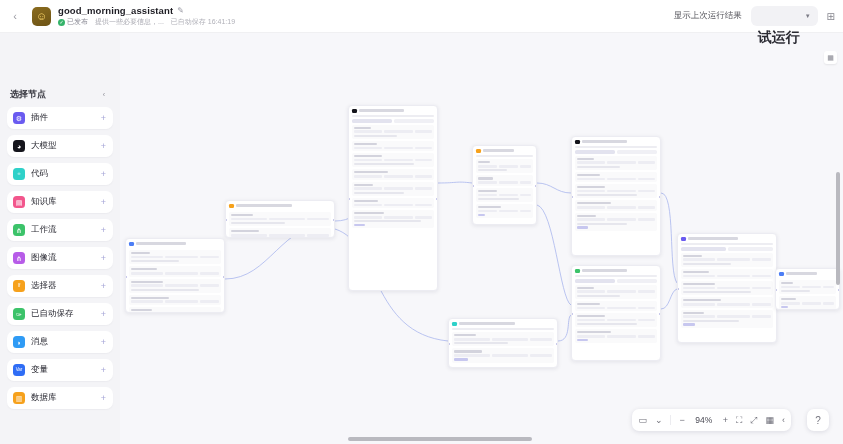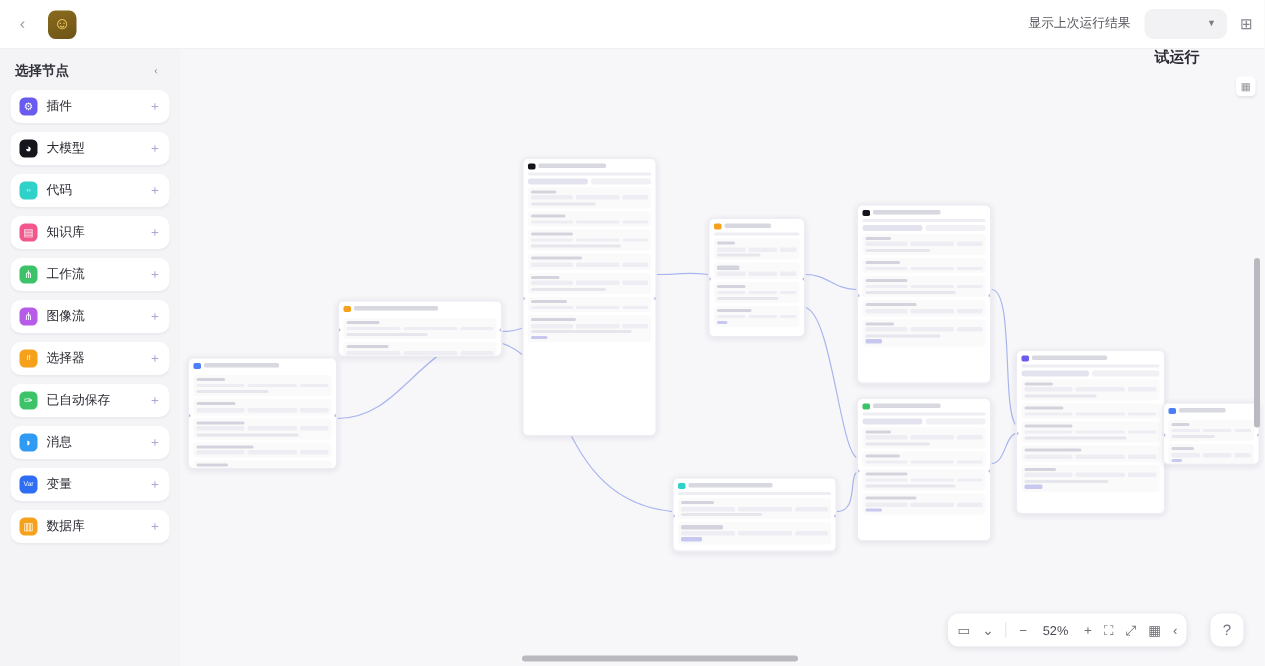--- a/index.html
+++ b/index.html
@@ -44,37 +44,37 @@
                white-space: nowrap; text-overflow: ellipsis; }
   .save-text { font-size: 7px; color: #b0b0b8; }
 
   .header-right { margin-left: auto; display: flex; align-items: center; gap: 9px; padding-right: 8px; }
   .ghost-link { font-size: 8.5px; color: #58585f; cursor: pointer; }
   .trial-btn {
     height: 20px; min-width: 52px; border-radius: 6px; background: #f2f2f5;
     display: flex; align-items: center; justify-content: center; gap: 5px;
     padding: 0 7px; cursor: pointer;
   }
-  .trial-btn span.lbl { font-size: 10px; color: #2b2b33; font-weight: 600; margin-top: 43px; }
+  .trial-btn span.lbl { font-size: 14px; color: #2b2b33; font-weight: 600; margin-top: 43px; }
   .caret { font-size: 6px; color: #7c7c86; }
   .publish-wrap { position: relative; padding: 4px 5px; border: 1.4px solid #e8402f; border-radius: 3px; }
   .publish-btn {
     height: 19px; width: 66px; border-radius: 6px; background: #4d53e8;
     color: #fff; font-size: 8.5px; font-weight: 600; border: none; cursor: pointer;
     display: flex; align-items: center; justify-content: center;
   }
   .more-icon { font-size: 10px; color: #86868e; cursor: pointer; }
 
   
   .sidebar {
     position: absolute; top: 33px; left: 0; width: 120px; height: 411px;
     background: #f4f4f7; padding: 6px 7px 0 7px; z-index: 30;
     overflow: hidden;
   }
-  .sb-head { display: flex; align-items: center; justify-content: space-between; padding: 2px 3px 6px 3px; }
+  .sb-head { display: flex; align-items: center; justify-content: space-between; padding: 2px 3px 6px 3px; margin-top: 47px; }
   .sb-title { font-size: 9px; color: #33333c; font-weight: 700; }
   .sb-collapse {
     width: 12px; height: 12px; display: flex; align-items: center; justify-content: center;
     font-size: 7px; color: #8d8d97; cursor: pointer; border-radius: 3px;
   }
   .node-item {
     height: 22px; background: #ffffff; border-radius: 7px; margin-bottom: 6px;
     display: flex; align-items: center; padding: 0 7px 0 6px; cursor: pointer;
     box-shadow: 0 1px 1.5px rgba(16,16,40,.04);
   }
@@ -149,20 +149,34 @@
 </style>
 </head>
 <body>
 
 <div id="app">
 
   <div class="header">
     <div class="back-btn">‹</div>
     <div class="app-icon">
       <span>☺</span>
+    </div>
+    <div class="title-wrap">
+      <div class="title-row">
+        <span class="wf-title">good_morning_assistant</span>
+        <span class="edit-icon">✎</span>
+      </div>
+      <div class="meta-row">
+        <span class="pub-badge">
+          <span class="check-dot">✓</span>
+          <span class="pub-text">已发布</span>
+        </span>
+        <span class="desc-text">提供一些必要信息，...</span>
+        <span class="save-text">已自动保存 16:41:19</span>
+      </div>
     </div>
 
     <div class="header-right">
       <span class="ghost-link">显示上次运行结果</span>
       <div class="trial-btn">
         <span class="lbl">试运行</span>
         <span class="caret">▼</span>
       </div>
       <span class="more-icon">⊞</span>
     </div>
@@ -679,21 +693,21 @@
           <span class="port r"></span>
         </div>
       </div>
   </div>
 
   <div class="zoombar">
     <span class="zb-item">▭</span>
     <span class="zb-item">⌄</span>
     <span class="zb-sep"></span>
     <span class="zb-item">−</span>
-    <span class="zb-pct">52%</span>
+    <span class="zb-pct">94%</span>
     <span class="zb-item">+</span>
     <span class="zb-item">⛶</span>
     <span class="zb-item">⤢</span>
     <span class="zb-item">▦</span>
     <span class="zb-item">‹</span>
   </div>
   <div class="help-btn">
     <span>?</span>
   </div>
 

